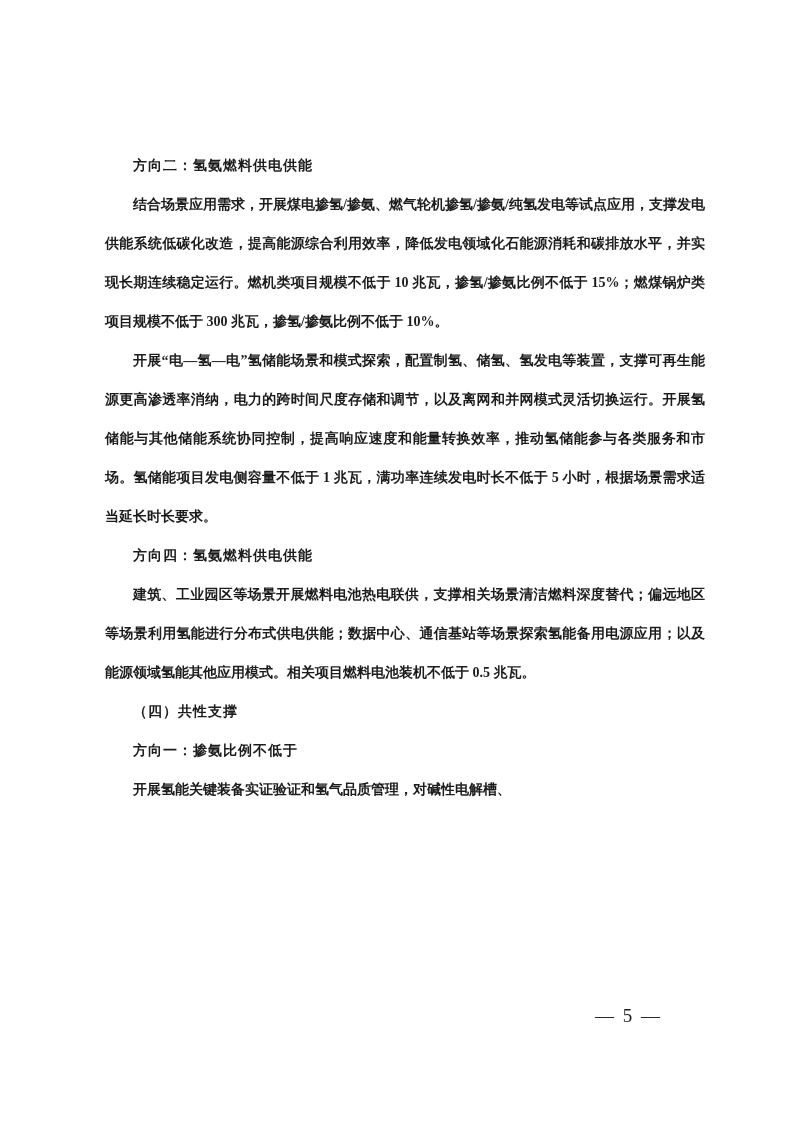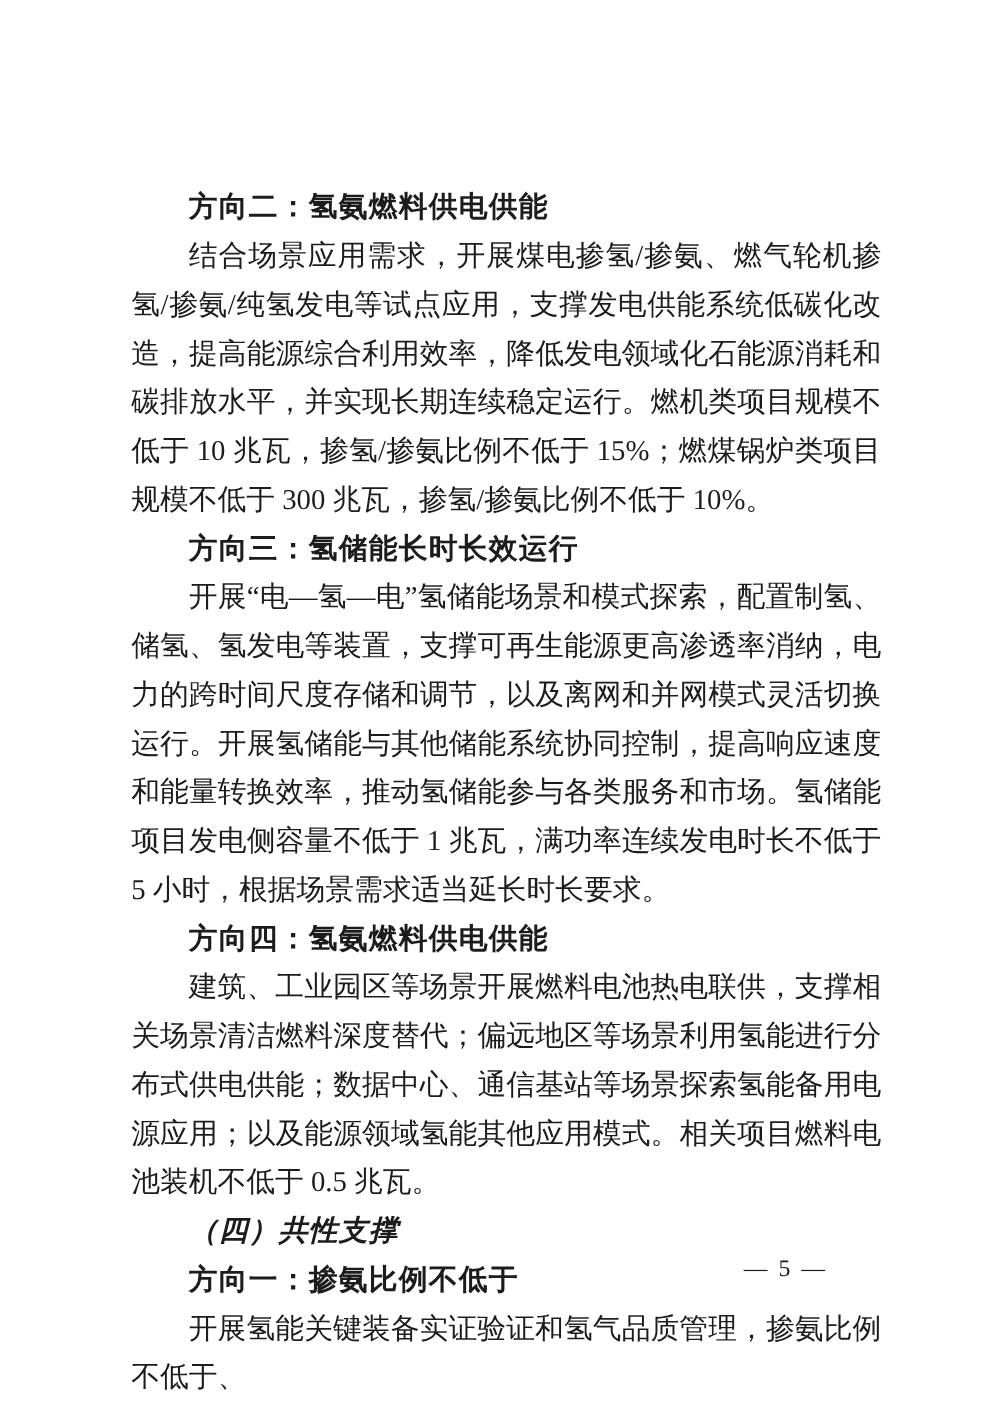--- a/index.html
+++ b/index.html
@@ -21,59 +21,57 @@
     left: 105px;
     top: 146px;
     width: 600px;
     font-size: 21px;
     line-height: 39px;
     text-align: justify;
   }
   .content p, .content h2 {
     margin: 0;
     padding: 0;
-    font-size: 23px;
+    font-size: 14px;
     line-height: 39px;
   }
   .heading {
     font-family: "Liberation Sans", "DejaVu Sans", sans-serif;
     font-weight: 700;
     text-indent: 2em;
     letter-spacing: 1px;
   }
   .section-heading {
     font-family: "Liberation Serif", "DejaVu Serif", serif;
     font-weight: 700;
     text-indent: 2em;
     letter-spacing: 1px;
-    font-style: italic;
   }
   .paragraph {
     text-indent: 2em;
-    font-weight: 400;
+    font-weight: 700;
   }
   .page-number {
     position: absolute;
     top: 1002px;
     right: 132px;
     font-size: 19px;
     line-height: 28px;
     color: #1c1c1c;
     letter-spacing: 2px;
   }
 </style>
 </head>
 <body>
 
 <div class="page">
   <div class="content">
       <h2 class="heading">方向二：氢氨燃料供电供能</h2>
       <p class="paragraph">结合场景应用需求，开展煤电掺氢/掺氨、燃气轮机掺氢/掺氨/纯氢发电等试点应用，支撑发电供能系统低碳化改造，提高能源综合利用效率，降低发电领域化石能源消耗和碳排放水平，并实现长期连续稳定运行。燃机类项目规模不低于 10 兆瓦，掺氢/掺氨比例不低于 15%；燃煤锅炉类项目规模不低于 300 兆瓦，掺氢/掺氨比例不低于 10%。</p>
-      <h2 class="heading">方向三：氢储能长时长效运行</h2>
       <p class="paragraph">开展“电—氢—电”氢储能场景和模式探索，配置制氢、储氢、氢发电等装置，支撑可再生能源更高渗透率消纳，电力的跨时间尺度存储和调节，以及离网和并网模式灵活切换运行。开展氢储能与其他储能系统协同控制，提高响应速度和能量转换效率，推动氢储能参与各类服务和市场。氢储能项目发电侧容量不低于 1 兆瓦，满功率连续发电时长不低于 5 小时，根据场景需求适当延长时长要求。</p>
       <h2 class="heading">方向四：氢氨燃料供电供能</h2>
       <p class="paragraph">建筑、工业园区等场景开展燃料电池热电联供，支撑相关场景清洁燃料深度替代；偏远地区等场景利用氢能进行分布式供电供能；数据中心、通信基站等场景探索氢能备用电源应用；以及能源领域氢能其他应用模式。相关项目燃料电池装机不低于 0.5 兆瓦。</p>
       <h2 class="section-heading">（四）共性支撑</h2>
       <h2 class="heading">方向一：掺氨比例不低于</h2>
-      <p class="paragraph">开展氢能关键装备实证验证和氢气品质管理，掺氨比例不低于、</p>
+      <p class="paragraph">开展氢能关键装备实证验证和氢气品质管理，对碱性电解槽、</p>
     </div>
   <div class="page-number">— 5 —</div>
 </div>
 
 </body></html>

